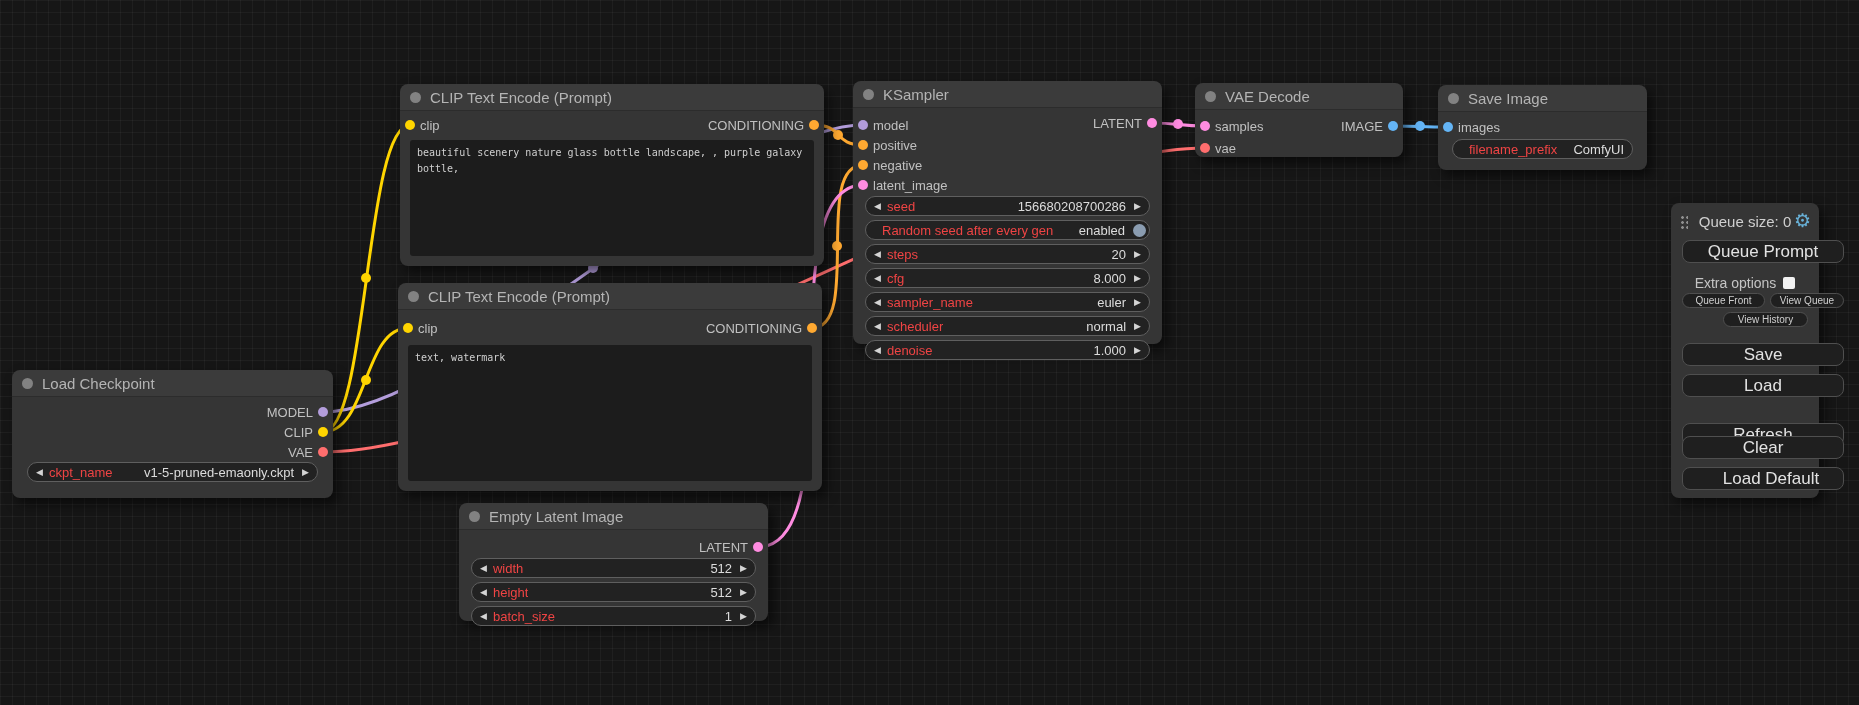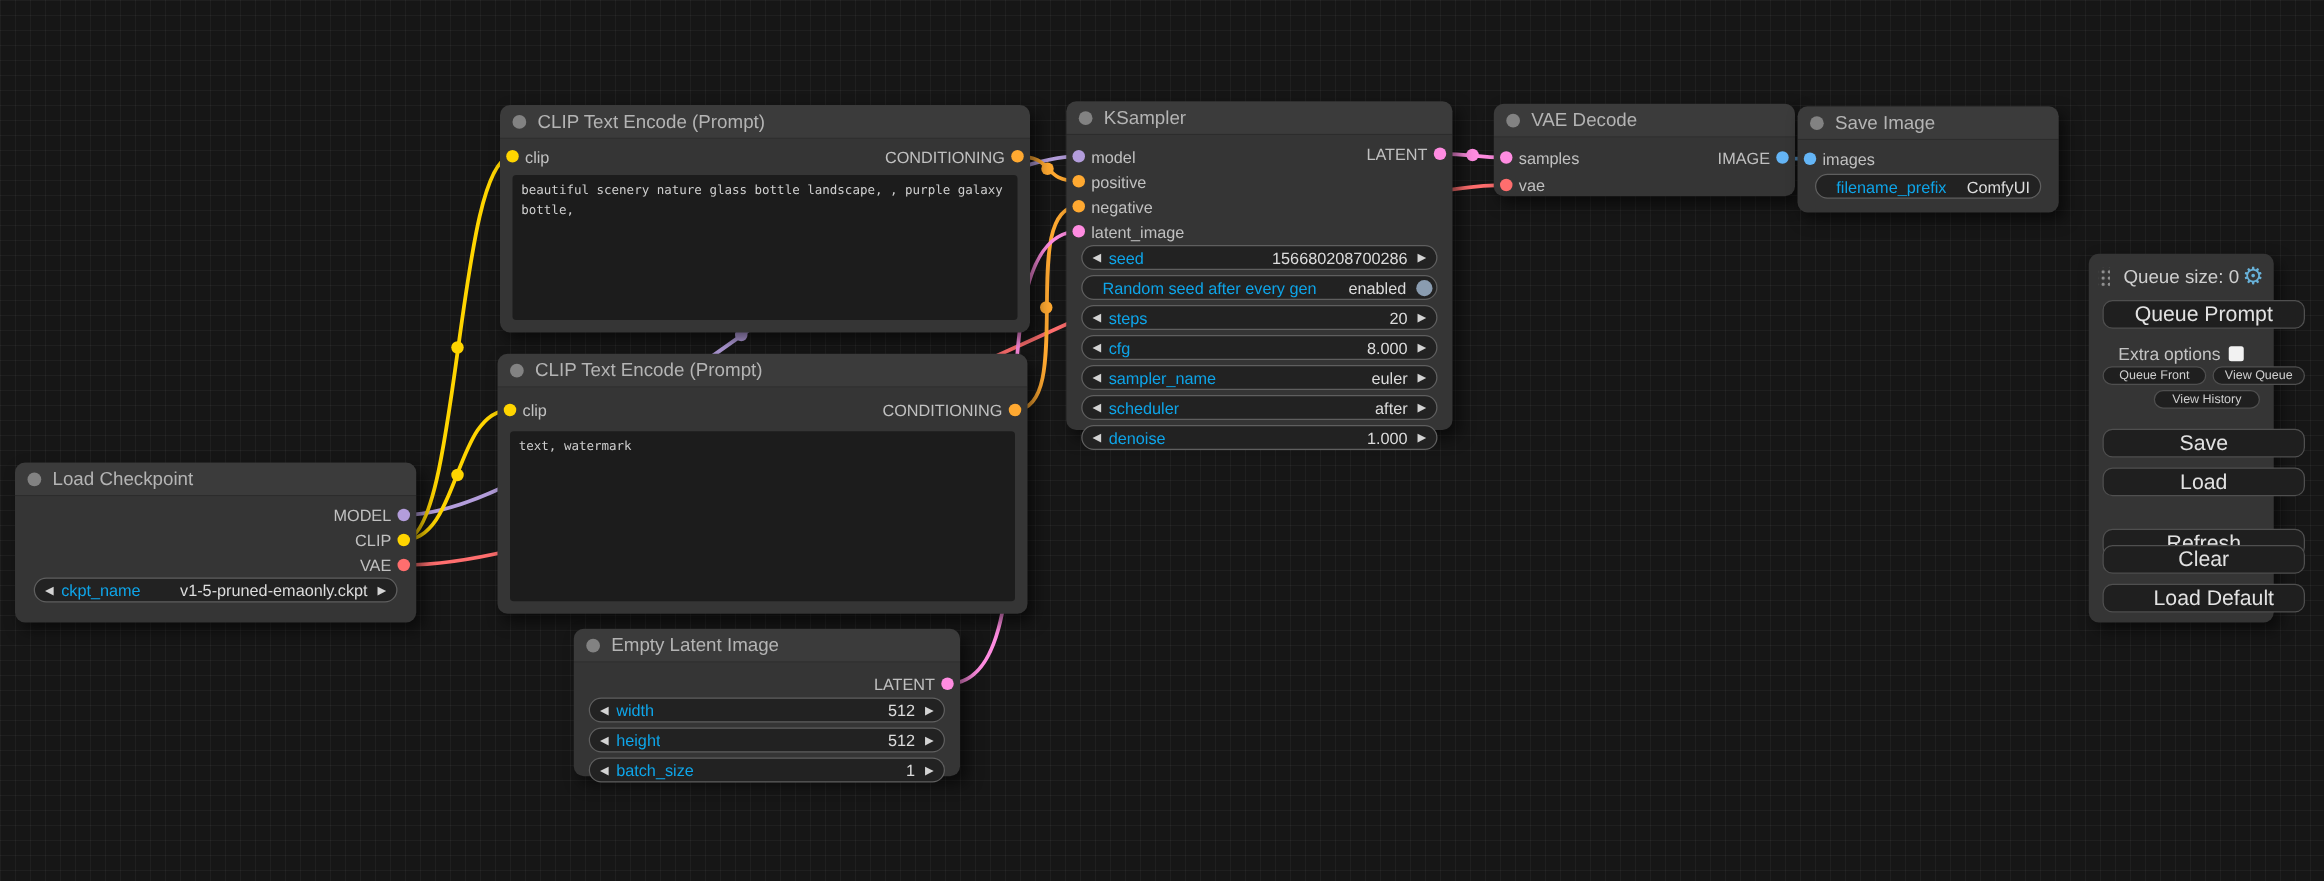--- a/index.html
+++ b/index.html
@@ -31,21 +31,21 @@
   .slot.in .port{left:5px;}
   .slot.out{right:0;padding-right:20px;}
   .slot.out .port{right:5px;}
   .widget{
     position:absolute;height:20px;background:#222222;border:1px solid #5f5f5f;border-radius:11px;
     display:flex;align-items:center;font-size:13px;box-sizing:border-box;
   }
   .widget .arrow{font-size:9px;color:#d4d4d4;line-height:1;flex:0 0 auto;}
   .widget .arrow.left{margin-left:8px;}
   .widget .arrow.right{margin-right:8px;}
-  .widget .wlabel{color:#0ea5e9;margin-left:6px;white-space:nowrap;overflow:hidden;}
+  .widget .wlabel{color:#ef4444;margin-left:6px;white-space:nowrap;overflow:hidden;}
   .widget .wvalue{color:#dcdcdc;margin-left:auto;margin-right:8px;white-space:nowrap;}
   .widget.noarrow .wlabel{margin-left:16px;}
   .widget .knob{width:13px;height:13px;border-radius:50%;background:#8a9cb0;margin-right:3px;flex:0 0 auto;}
   .ta{
     position:absolute;background:#1c1c1c;border:none;border-radius:3px;resize:none;
     color:#cfcfcf;font-family:"DejaVu Sans Mono", monospace;font-size:10px;line-height:1.6;
     padding:5px 7px;box-sizing:border-box;outline:none;
   }
   
   #queue-panel{
@@ -199,31 +199,31 @@
         </div>
         <div class="widget" style="left: 12px; right: 12px; top: 211px;">
           <span class="arrow left">◀</span>
           <span class="wlabel">sampler_name</span>
           <span class="wvalue">euler</span>
           <span class="arrow right">▶</span>
         </div>
         <div class="widget" style="left: 12px; right: 12px; top: 235px;">
           <span class="arrow left">◀</span>
           <span class="wlabel">scheduler</span>
-          <span class="wvalue">after</span>
+          <span class="wvalue">normal</span>
           <span class="arrow right">▶</span>
         </div>
         <div class="widget" style="left: 12px; right: 12px; top: 259px;">
           <span class="arrow left">◀</span>
           <span class="wlabel">denoise</span>
           <span class="wvalue">1.000</span>
           <span class="arrow right">▶</span>
         </div>
       </div>
-      <div class="node" style="left: 1195px; top: 83px; width: 208px; height: 74px; padding-left: 33px;">
+      <div class="node" style="left: 1195px; top: 83px; width: 208px; height: 74px;">
         <div class="node-titlebar">
           <span class="title-dot"></span>
           <span class="title-text">VAE Decode</span>
         </div>
         <div class="slot in" style="top: 34px;">
           <span class="port" style="background: rgb(255, 140, 225);"></span>
           <span>samples</span>
         </div>
         <div class="slot in" style="top: 56px;">
           <span class="port" style="background: rgb(255, 110, 110);"></span>

